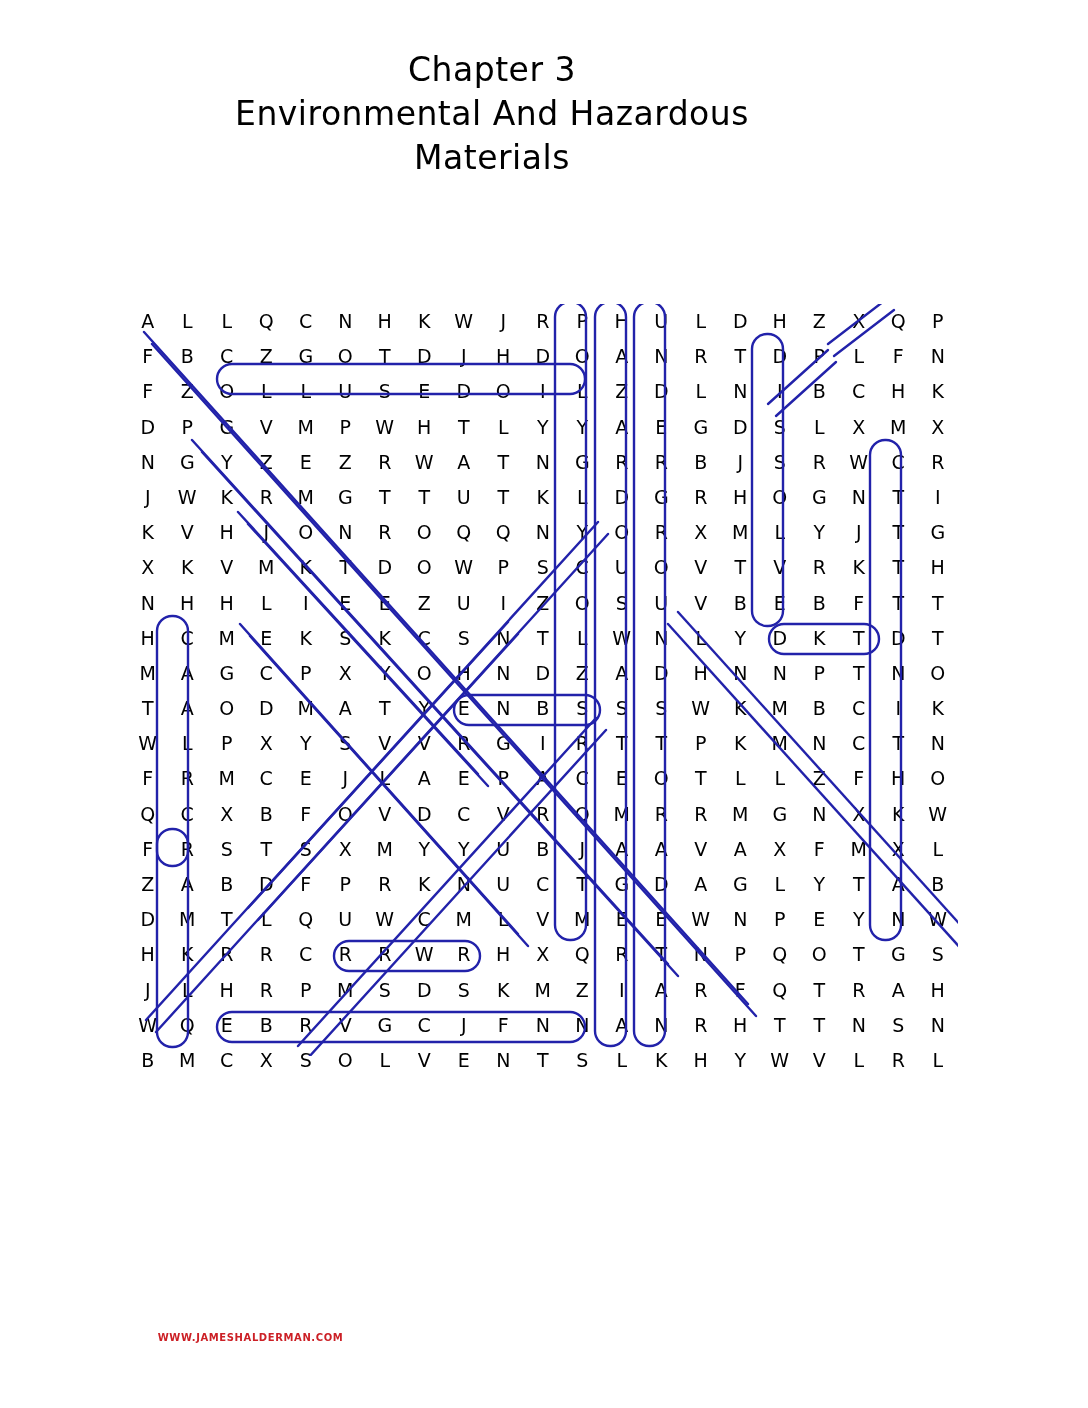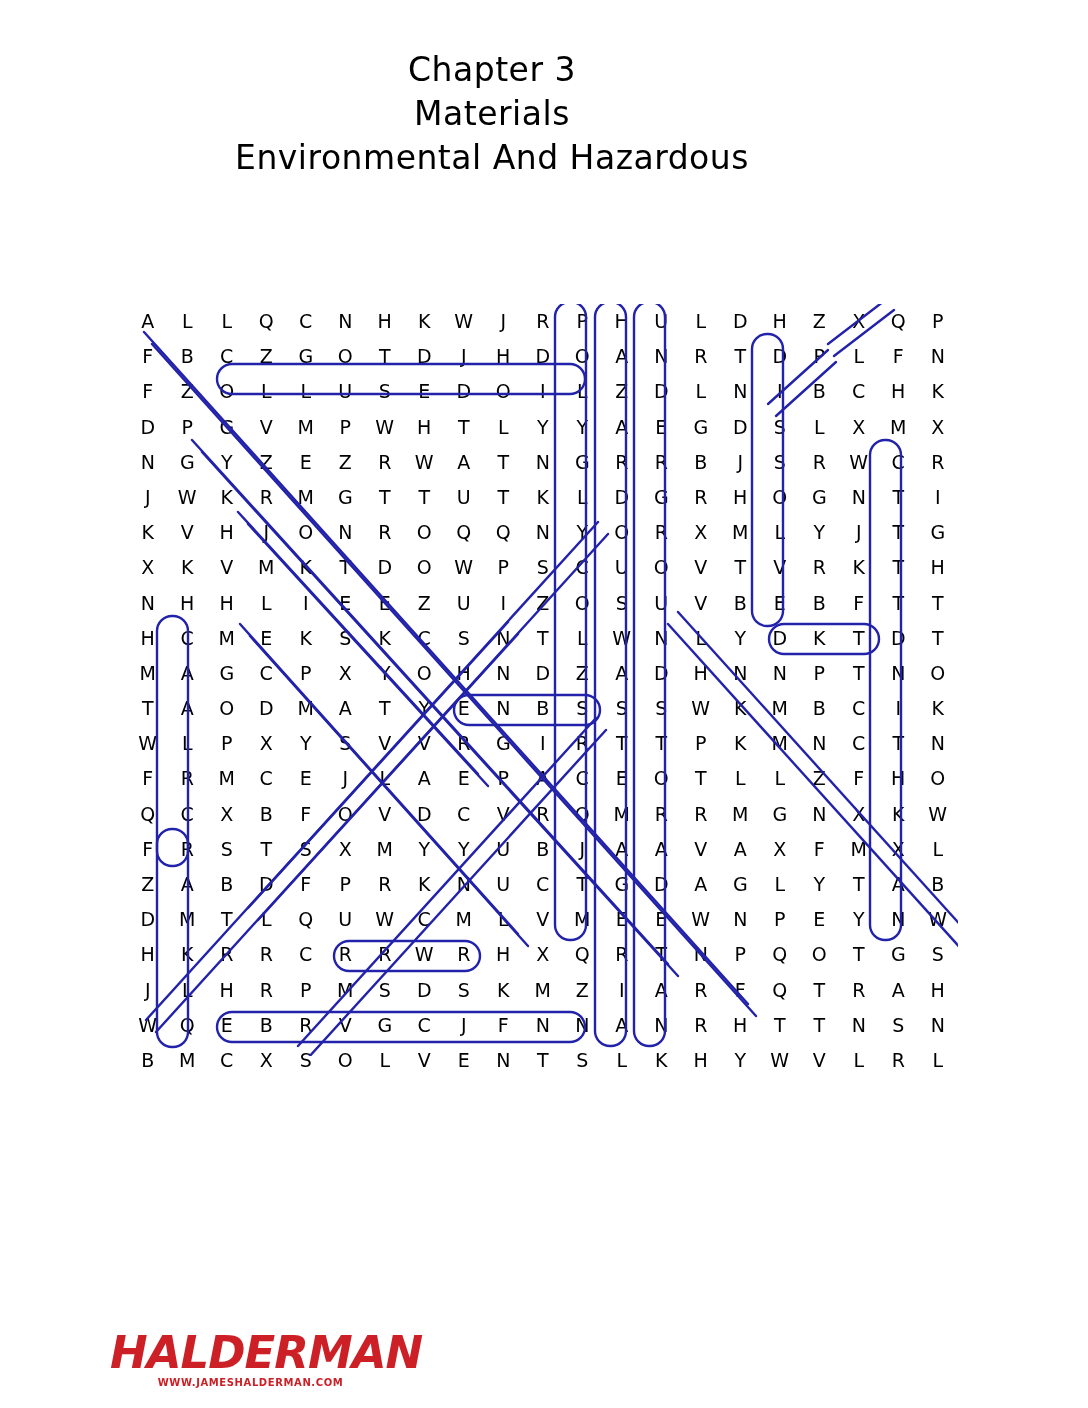--- a/index.html
+++ b/index.html
@@ -94,22 +94,22 @@
     width: 281px;
   }
 </style>
 </head>
 <body>
 
 <div id="page">
 
   <div class="title-block">
     <span class="title-line">Chapter 3</span>
+    <span class="title-line">Environmental And Hazardous</span>
     <span class="title-line">Materials</span>
-    <span class="title-line">Environmental And Hazardous</span>
   </div>
 
   <div id="grid-wrap">
     <div id="grid">
         <span>A</span>
         <span>L</span>
         <span>L</span>
         <span>Q</span>
         <span>C</span>
         <span>N</span>
@@ -617,17 +617,16 @@
         <path d="M180 754 L 478 426" stroke-width="2.4"></path>
         <path d="M700 40 L 760 -6" stroke-width="2.4"></path>
         <path d="M706 52 L 766 6" stroke-width="2.4"></path>
         <path d="M640 100 L 700 46" stroke-width="2.4"></path>
         <path d="M648 112 L 708 58" stroke-width="2.4"></path>
       </g>
     </svg>
   </div>
 
   <div id="logo">
-    <div class="brand">HALDERMAN</div>
     <div class="url">WWW.JAMESHALDERMAN.COM</div>
   </div>
 
 </div>
 
 </body></html>

